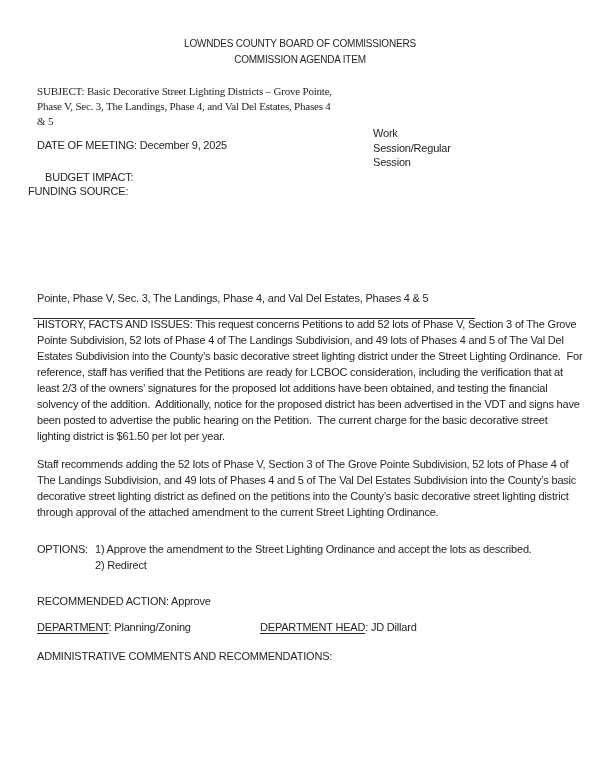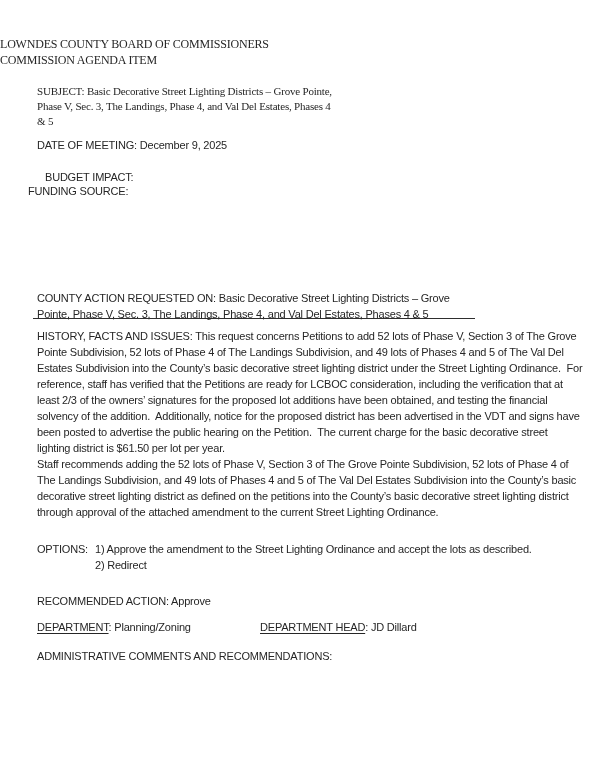--- a/index.html
+++ b/index.html
@@ -13,24 +13,23 @@
     font-size: 11px;
     color: #262626;
     letter-spacing: -0.2px;
     overflow: hidden;
   }
   .abs { position: absolute; }
   .nowrap { white-space: nowrap; }
 
   .header {
     top: 36px; left: 0; width: 600px;
-    text-align: left;
-    font-size: 12px;
+    text-align: center;
+    font-size: 10px;
     line-height: 16px;
-    font-family: Liberation Serif, serif;
   }
   .subject {
     top: 84px; left: 37px; width: 360px;
     line-height: 15px;
     font-family: Liberation Serif, serif;
   }
   .session {
     top: 126px; left: 373px; width: 140px;
     line-height: 14.5px;
   }
@@ -46,21 +45,21 @@
   }
   .county-underline {
     top: 318px; left: 33px; width: 442px; height: 0;
     border-top: 1.5px solid #2e2e2e;
   }
   .paragraph {
     left: 37px; width: 546px;
     line-height: 16px;
     white-space: pre-wrap;
   }
-  .history { top: 328px; }
+  .history { top: 316px; }
   .staff   { top: 456px; }
 
   .options { top: 541px; left: 37px; width: 545px; display: flex; line-height: 16px; }
   .options .options-label { flex: 0 0 auto; margin-right: 7px; }
   .options .option-items { flex: 1 1 auto; }
 
   .recommended { top: 595px; left: 37px; }
   .dept-row    { top: 621px; left: 37px; width: 546px; }
   .dept-head-group { position: absolute; left: 223px; top: 0; white-space: nowrap; }
   .u-label { text-decoration: underline; text-underline-offset: 2px; }
@@ -75,30 +74,34 @@
     <div>LOWNDES COUNTY BOARD OF COMMISSIONERS</div>
     <div>COMMISSION AGENDA ITEM</div>
   </div>
 
   <div class="abs subject">
       <div class="nowrap">SUBJECT: Basic Decorative Street Lighting Districts – Grove Pointe,</div>
       <div class="nowrap">Phase V, Sec. 3, The Landings, Phase 4, and Val Del Estates, Phases 4</div>
       <div class="nowrap">&amp; 5</div>
     </div>
 
+  <div class="abs session">
+      <div class="nowrap">Work</div>
+      <div class="nowrap">Session/Regular</div>
+      <div class="nowrap">Session</div>
+    </div>
 
   <div class="abs date-line nowrap">DATE OF MEETING: December 9, 2025</div>
 
   <div class="abs budget-line nowrap">BUDGET IMPACT:</div>
 
   <div class="abs funding-label nowrap">FUNDING SOURCE:</div>
 
 
   <div class="abs county-action">
-      <div class="nowrap">COUNTY ACTION REQUESTED ON: Basic Decorative Street Lighting Districts – Grove</div>
       <div class="nowrap">Pointe, Phase V, Sec. 3, The Landings, Phase 4, and Val Del Estates, Phases 4 &amp; 5</div>
     </div>
   <div class="abs county-underline"></div>
 
   <div class="abs paragraph history">HISTORY, FACTS AND ISSUES: This request concerns Petitions to add 52 lots of Phase V, Section 3 of The Grove Pointe Subdivision, 52 lots of Phase 4 of The Landings Subdivision, and 49 lots of Phases 4 and 5 of The Val Del Estates Subdivision into the County’s basic decorative street lighting district under the Street Lighting Ordinance.  For reference, staff has verified that the Petitions are ready for LCBOC consideration, including the verification that at least 2/3 of the owners’ signatures for the proposed lot additions have been obtained, and testing the financial solvency of the addition.  Additionally, notice for the proposed district has been advertised in the VDT and signs have been posted to advertise the public hearing on the Petition.  The current charge for the basic decorative street lighting district is $61.50 per lot per year.</div>
 
   <div class="abs paragraph staff">Staff recommends adding the 52 lots of Phase V, Section 3 of The Grove Pointe Subdivision, 52 lots of Phase 4 of The Landings Subdivision, and 49 lots of Phases 4 and 5 of The Val Del Estates Subdivision into the County’s basic decorative street lighting district as defined on the petitions into the County’s basic decorative street lighting district through approval of the attached amendment to the current Street Lighting Ordinance.</div>
 
   <div class="abs options">
     <span class="options-label">OPTIONS:</span>

